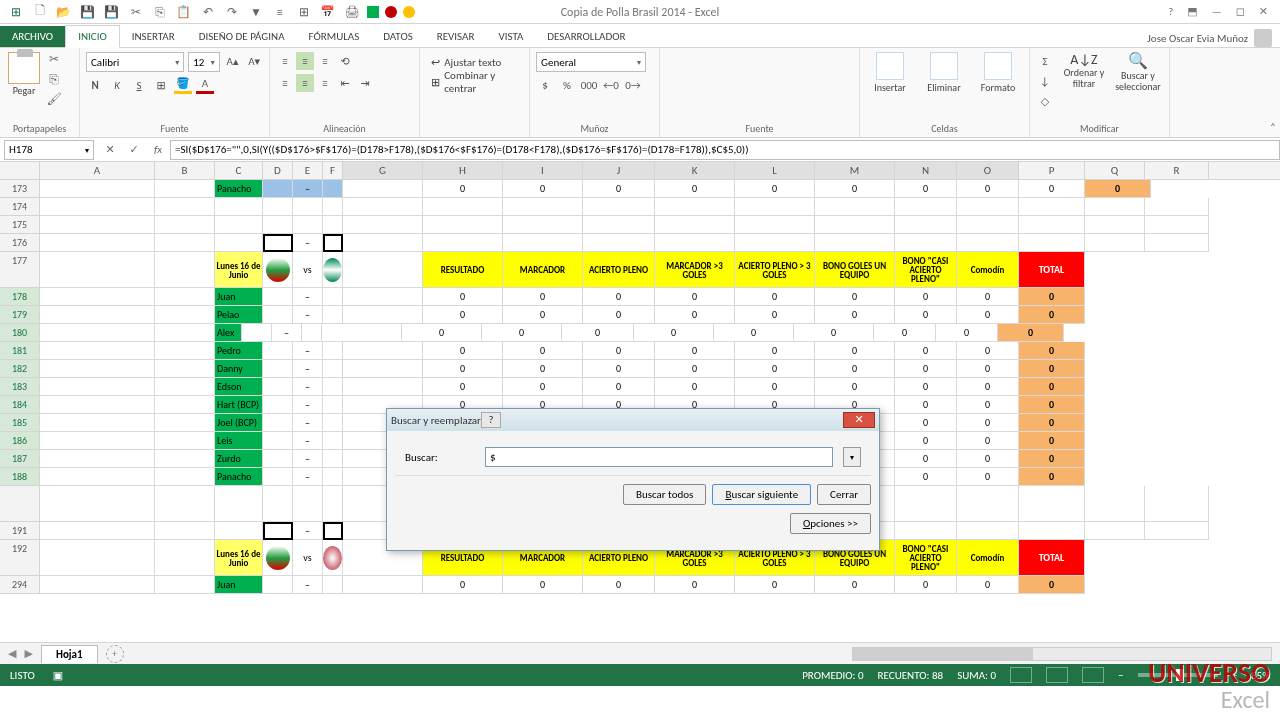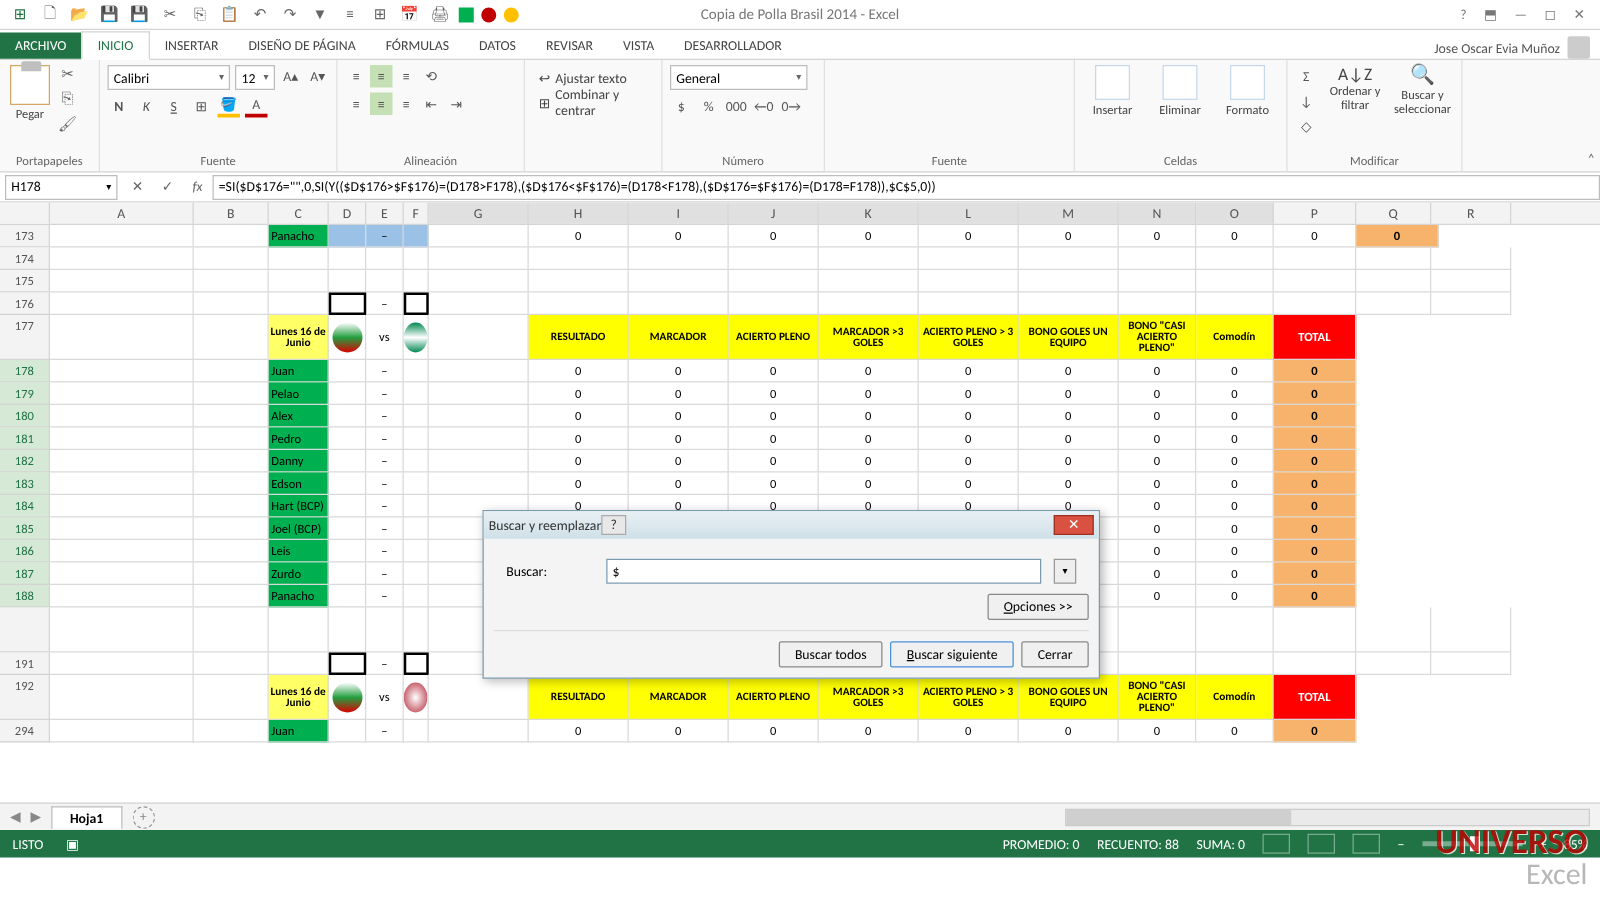--- a/index.html
+++ b/index.html
@@ -252,21 +252,21 @@
         <span>General</span>
         <span class="dd">▾</span>
       </div>
     <div class="font-row" style="margin-top:4px">
       <span class="btn-s">$</span>
       <span class="btn-s">%</span>
       <span class="btn-s">000</span>
       <span class="btn-s">←0</span>
       <span class="btn-s">0→</span>
     </div>
-    <div class="lbl">Número</div>
+    <div class="lbl">Muñoz</div>
   </div>
 
   <div class="grp styles">
     <div class="lbl">Fuente</div>
   </div>
 
   <div class="grp cells">
     <div style="display:flex;gap:6px">
       <div class="big">
           <div class="bico"></div>
@@ -495,21 +495,21 @@
           <div class="cell " style="width: 80px;">0</div>
           <div class="cell " style="width: 80px;">0</div>
           <div class="cell " style="width: 80px;">0</div>
           <div class="cell " style="width: 62px;">0</div>
           <div class="cell " style="width: 62px;">0</div>
           <div class="cell orange" style="width: 66px;">0</div>
         </div>
         <div class="row">
           <div class="cell " style="width: 115px;"></div>
           <div class="cell " style="width: 60px;"></div>
-          <div class="cell green names" style="width: 48px;">Alex</div>
+          <div class="cell green names" style="width: 27px;">Alex</div>
           <div class="cell " style="width: 30px;"></div>
           <div class="cell " style="width: 30px;">–</div>
           <div class="cell " style="width: 20px;"></div>
           <div class="cell " style="width: 80px;"></div>
           <div class="cell " style="width: 80px;">0</div>
           <div class="cell " style="width: 80px;">0</div>
           <div class="cell " style="width: 72px;">0</div>
           <div class="cell " style="width: 80px;">0</div>
           <div class="cell " style="width: 80px;">0</div>
           <div class="cell " style="width: 80px;">0</div>
@@ -750,27 +750,27 @@
     <span>Buscar y reemplazar</span>
     <span class="help">?</span>
     <span class="close">✕</span>
   </div>
   <div class="dlg-body">
     <div class="dlg-row">
       <label>Buscar:</label>
       <input class="dlg-input" value="$" style="">
       <div class="dlg-dd">▾</div>
     </div>
-    <div class="dlg-btns top">
-      <button class="btn"><u>O</u><span>pciones &gt;&gt;</span></button>
-    </div>
     <div class="dlg-btns" style="border-top:1px solid #ddd;padding-top:8px">
       <button class="btn">Buscar todos</button>
       <button class="btn" style="border:1px solid #4a90d9"><u>B</u>uscar siguiente</button>
       <button class="btn">Cerrar</button>
+    </div>
+    <div class="dlg-btns top">
+      <button class="btn"><u>O</u><span>pciones &gt;&gt;</span></button>
     </div>
   </div>
 </div>
 
 <div class="sheettabs">
   <span class="nav">◀</span>
   <span class="nav">▶</span>
   <div class="sheet">Hoja1</div>
   <div class="addsheet">+</div>
   <div class="hscroll">

